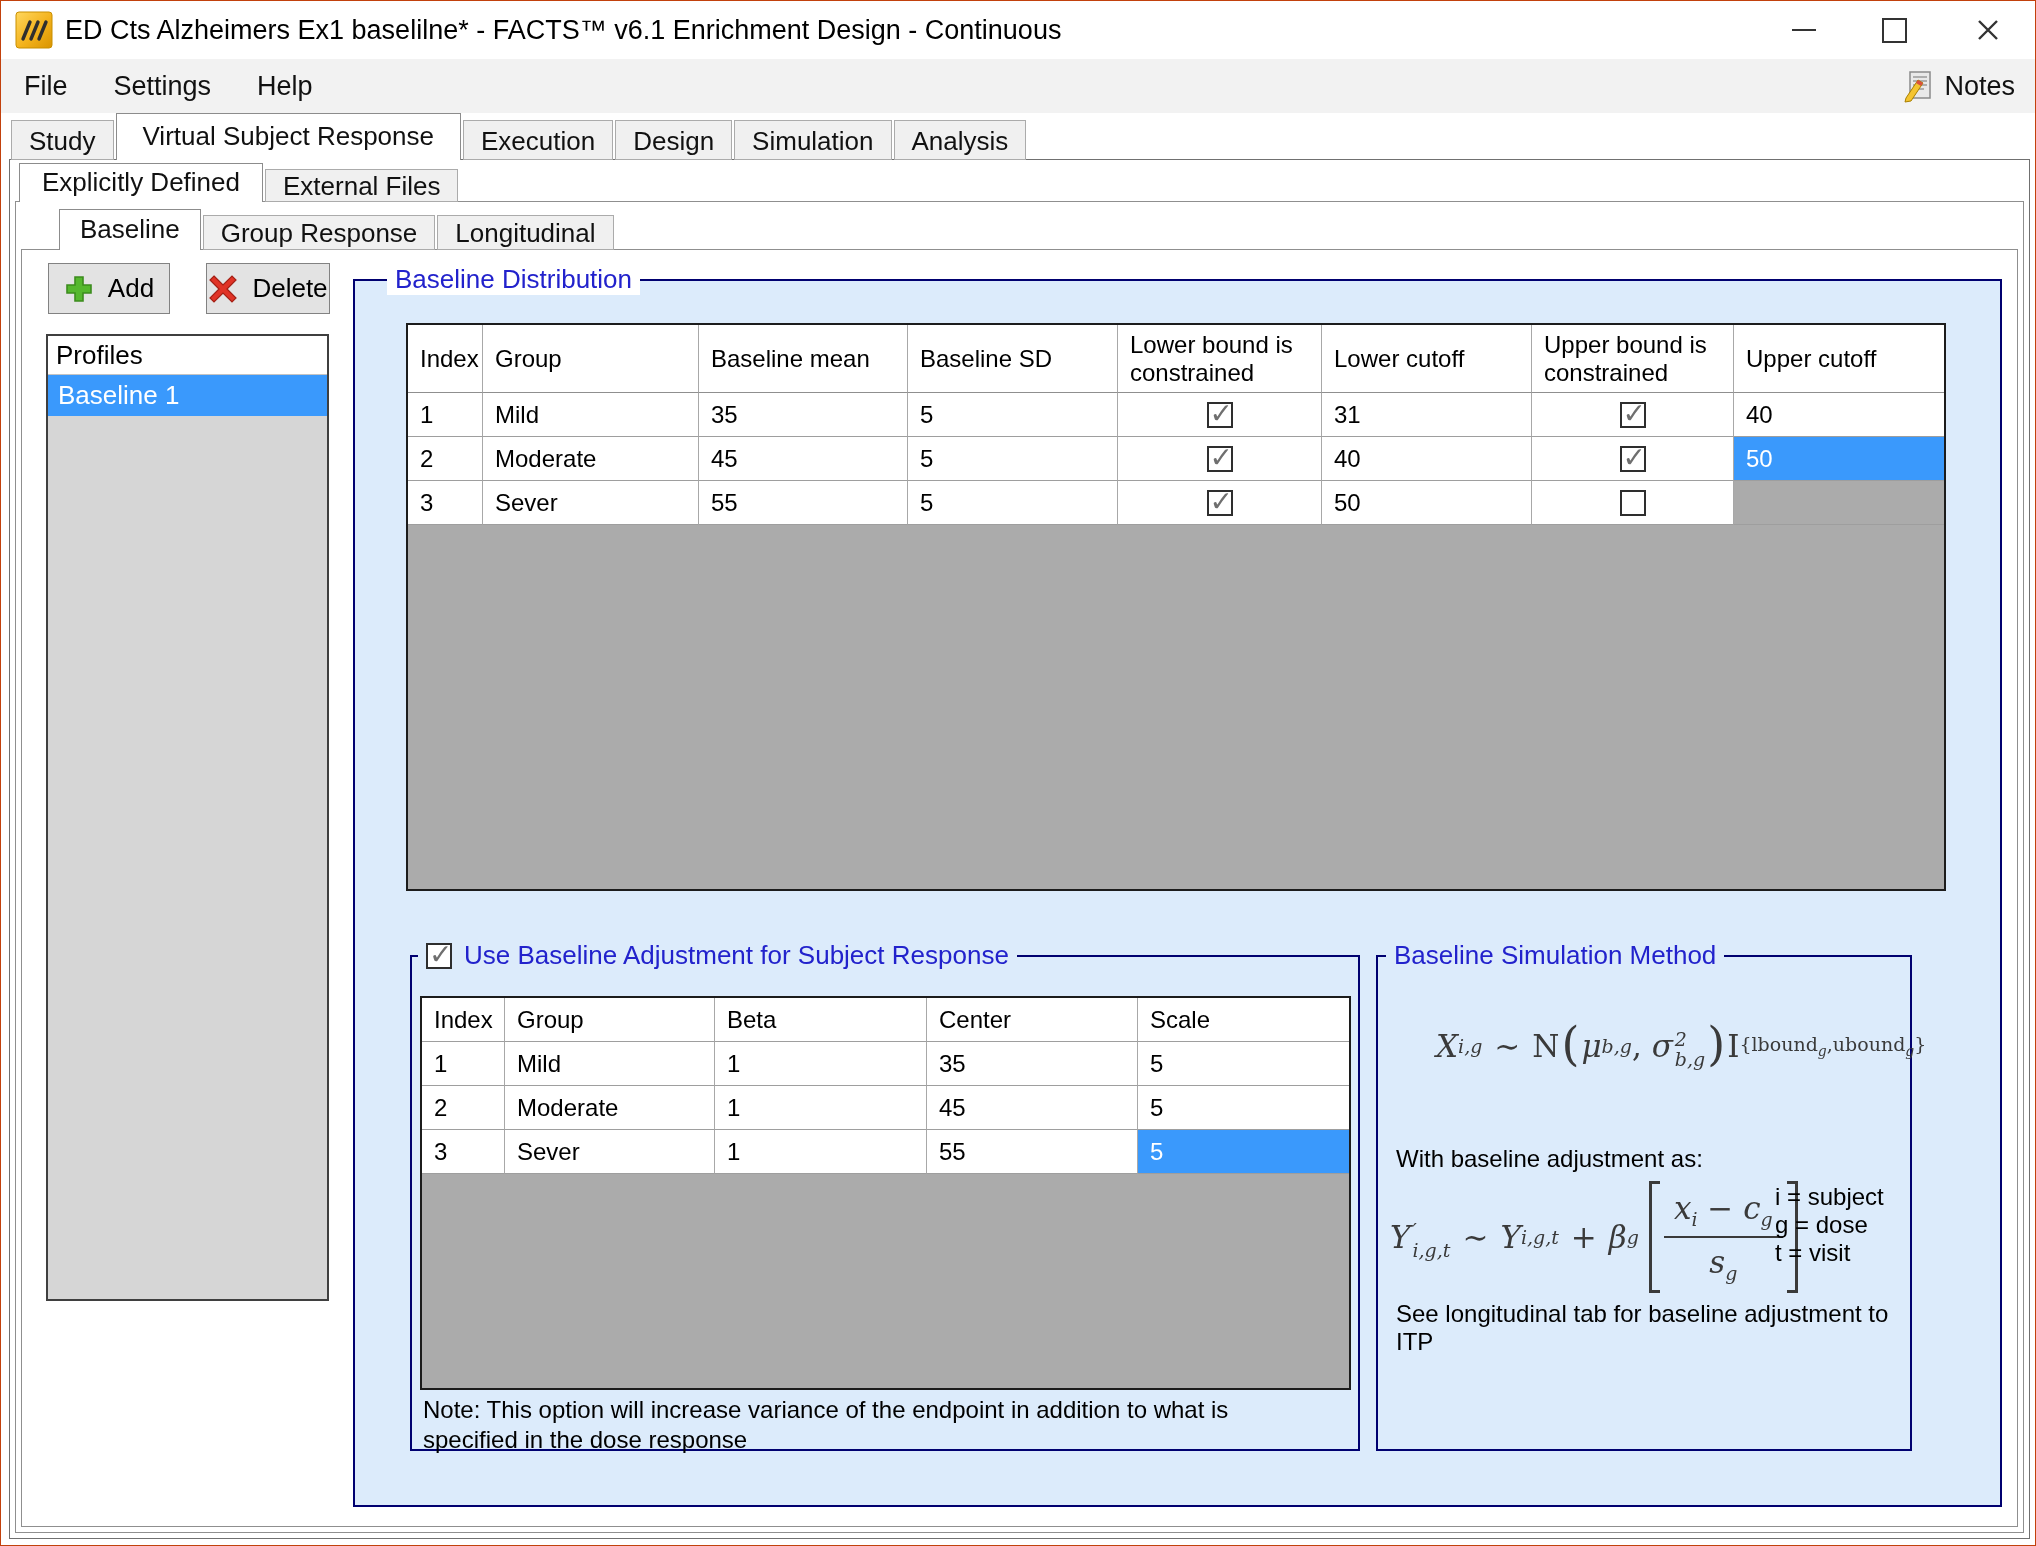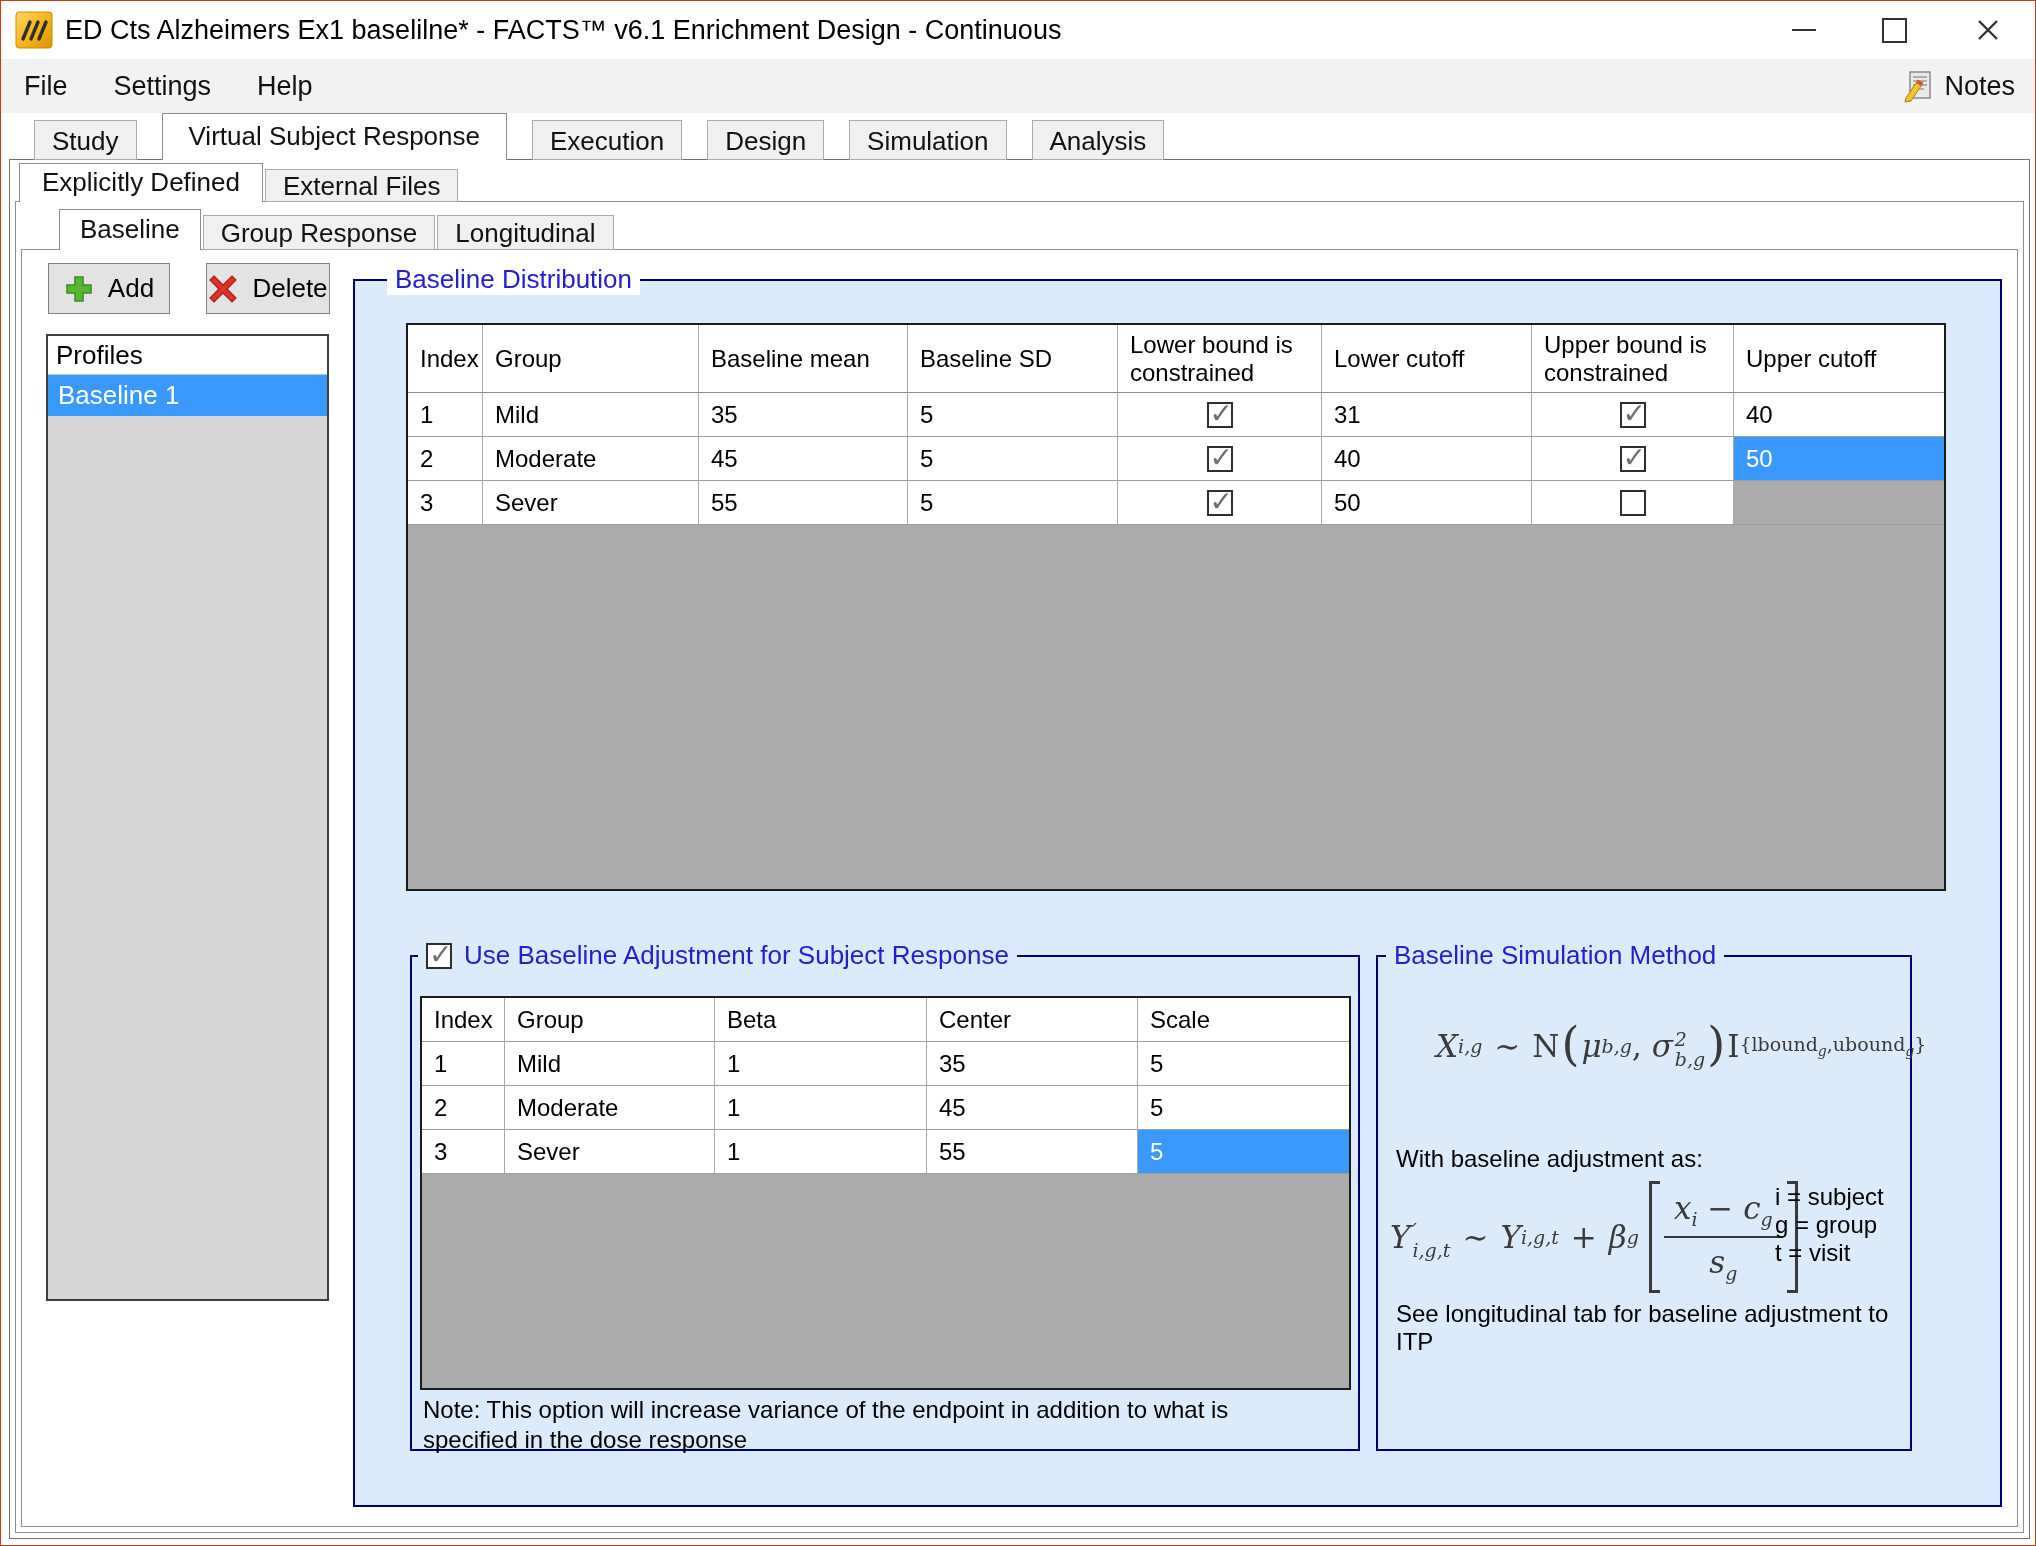--- a/index.html
+++ b/index.html
@@ -20,21 +20,21 @@
   .menubar{position:absolute;left:0;top:58px;width:2036px;height:54px;background:#f2f2f2;display:flex;align-items:center;}
   .menu-item{font-size:27px;color:#111;padding:0 23px;height:54px;line-height:54px;}
   .notes-btn{position:absolute;right:22px;top:0;height:54px;display:flex;align-items:center;gap:8px;font-size:27px;color:#111;}
 
   
   .tabstrip{position:absolute;display:flex;align-items:flex-end;}
   .tab{background:#f0f0f0;border:1px solid #ababab;font-size:26px;color:#111;
        padding:0 17px;height:38px;line-height:38px;margin-right:2px;box-sizing:border-box;}
   .tab.selected{background:#fff;border-color:#8c8c8c;border-bottom:none;z-index:5;position:relative;}
   .strip1{left:10px;top:112px;height:47px;}
-  .strip1 .tab{height:40px;line-height:40px;margin-left:23px;}
+  .strip1 .tab{height:40px;line-height:40px;}
   .strip1 .tab.selected{height:47px;line-height:44px;padding:0 26px;}
   .strip2{left:18px;top:162px;height:39px;}
   .strip2 .tab{height:33px;line-height:33px;}
   .strip2 .tab.selected{height:39px;line-height:36px;padding:0 22px;}
   .strip3{left:26px;top:208px;height:41px;margin-left:32px;}
   .strip3 .tab{height:35px;line-height:35px;}
   .strip3 .tab.selected{height:41px;line-height:38px;padding:0 20px;}
 
   
   .panel{position:absolute;background:#fff;border:1px solid #8f8f8f;box-sizing:border-box;}
@@ -336,21 +336,21 @@
         <span class="lbrack"></span>
         <span class="frac">
           <span class="num"><span class="mi">x</span><sub class="mi">i</sub> <span>−</span> <span class="mi">c</span><sub class="mi">g</sub></span>
           <span class="den"><span class="mi">s</span><sub class="mi">g</sub></span>
         </span>
         <span class="rbrack"></span>
       </div>
 
       <div class="legend">
         <div>i = subject</div>
-        <div>g = group</div>
+        <div>g = dose</div>
         <div>t = visit</div>
       </div>
 
       <div class="sim-footer">See longitudinal tab for baseline adjustment to ITP</div>
     </div>
   </div>
 
 </div>
 
 </body></html>

